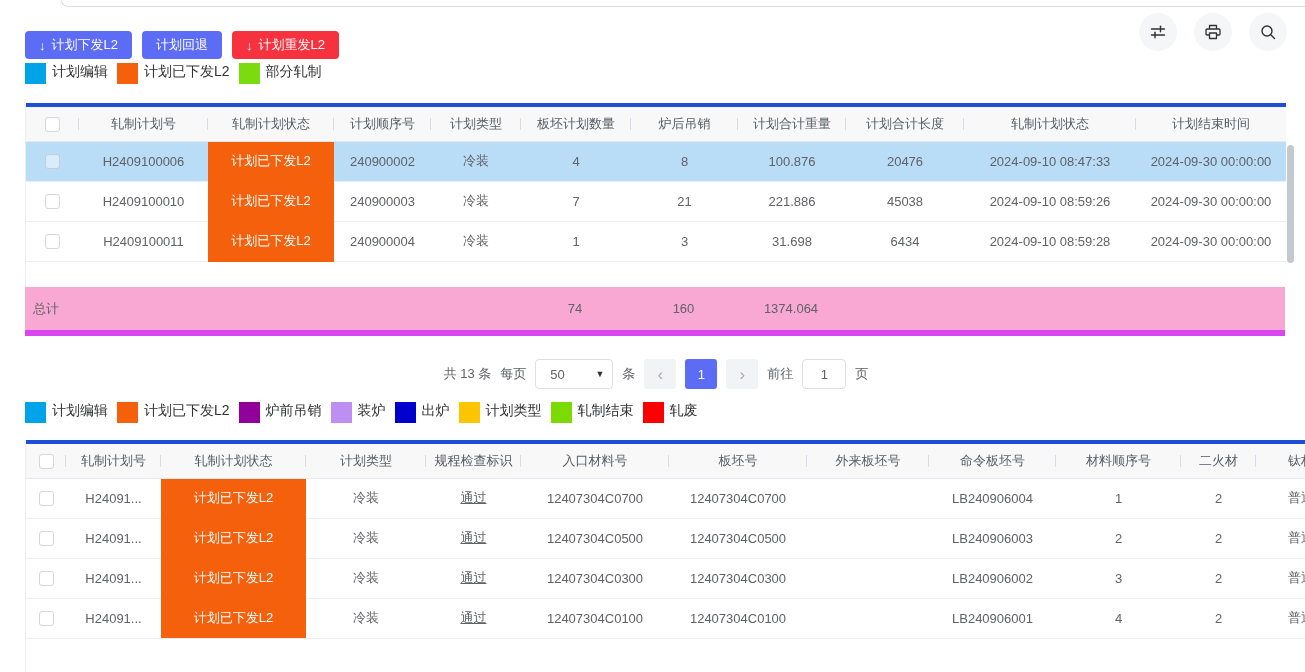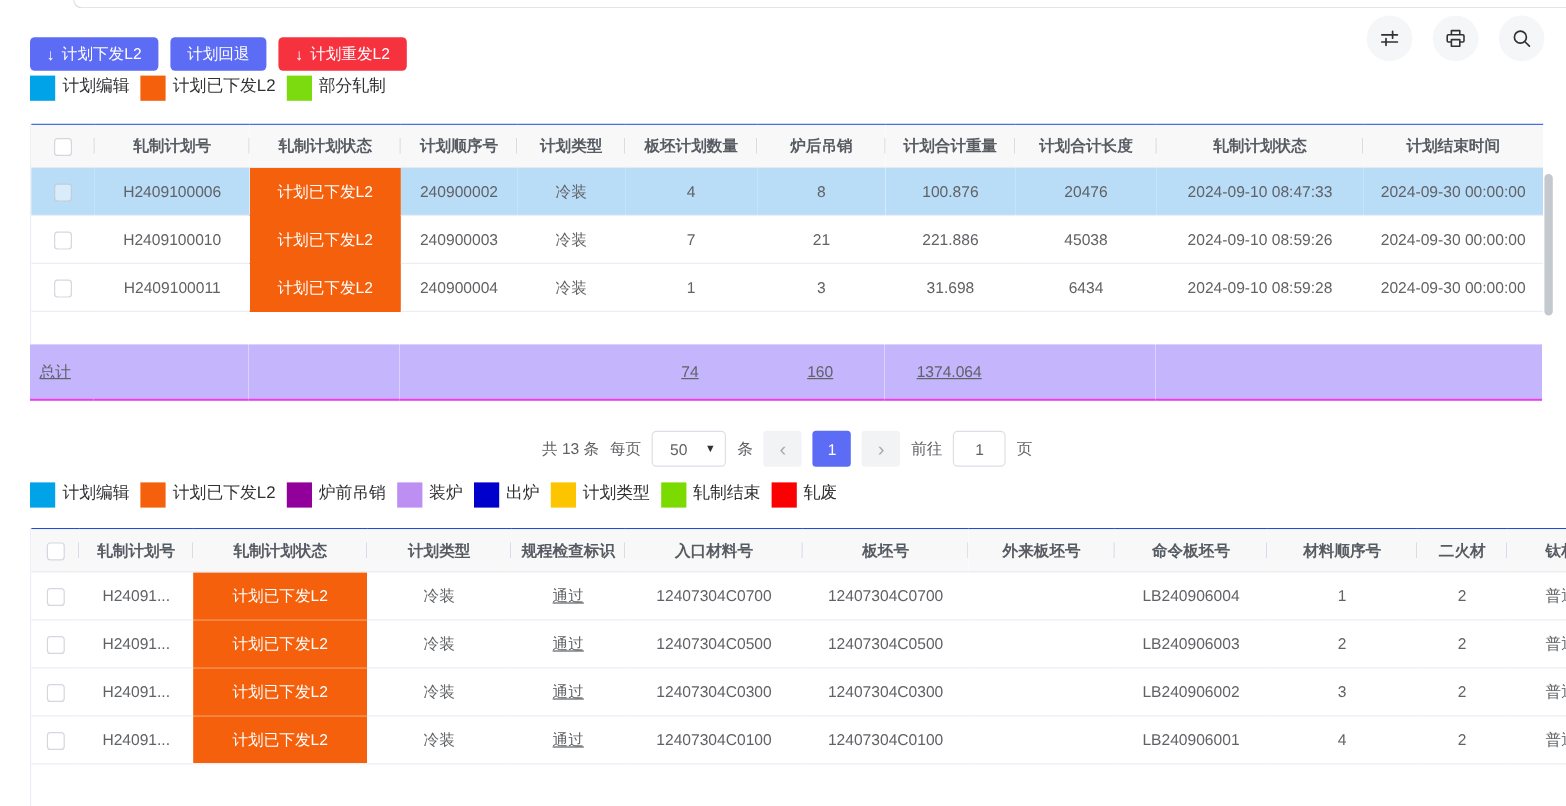--- a/index.html
+++ b/index.html
@@ -32,22 +32,22 @@
   
   .legend { position: absolute; left: 25px; display: flex; align-items: center; }
   .legend-item { display: flex; margin-right: 9px; }
   .swatch { width: 21px; height: 21px; margin-right: 6px; display: inline-block; }
   .legend-label { font-size: 14px; color: #303133; }
   
   .tbl-wrap { position: absolute; left: 25px; }
   .clip { overflow: hidden; position: relative; border-left: 1px solid #ebeef5; }
   table { border-collapse: collapse; table-layout: fixed; }
   th {
-    height: 36px; background: #f8f8f9; font-weight: bold; color: #575c63;
-    font-size: 13px; border-bottom: 1px solid #e6e9ef; border-top: 1px solid #1d4ed8;
+    height: 36px; background: #f8f8f9; font-weight: normal; color: #575c63;
+    font-size: 13px; border-bottom: 1px solid #e6e9ef; border-top: 4px solid #1d4ed8;
     text-align: center; position: relative; white-space: nowrap; overflow: hidden; padding: 0 2px;
   }
   th.hdr-divider::after {
     content: ""; position: absolute; right: 0; top: 11px; bottom: 11px;
     width: 1px; background: #d8dce4;
   }
   td {
     height: 40px; border-bottom: 1px solid #ebeef5; text-align: center;
     color: #606266; padding: 0 2px; white-space: nowrap; overflow: hidden;
   }
@@ -58,31 +58,31 @@
   tr.row-selected td.status-orange { background: #f4600c; }
   .checkbox {
     display: inline-block; width: 15px; height: 15px; border: 1px solid #d4d7dd;
     border-radius: 3px; background: #fff; vertical-align: middle; cursor: pointer;
   }
   tr.row-selected .checkbox { background: rgba(255,255,255,0.45); border-color: #c3cdd8; }
   .vscroll {
     position: absolute; right: 1px; top: 42px; width: 7px; height: 118px;
     background: #c4c8cf; border-radius: 4px; cursor: pointer;
   }
-  .summary-row td { height: 46px; border-bottom: 2px solid #d946ef; background: #c4b5fd; text-decoration: underline; }
+  .summary-row td { height: 46px; border-bottom: 6px solid #d946ef; background: #f9a8d4; }
   td.sum-label { text-align: left; padding-left: 8px; color: #606266; }
   .link-underline { text-decoration: underline; cursor: pointer; }
   
   .pagination {
     position: absolute; top: 356px; left: 25px; width: 1262px; height: 36px;
     display: flex; align-items: center; justify-content: center; gap: 9px;
     color: #606266; font-size: 13px;
   }
   .pg-select {
-    width: 62px; height: 30px; border: 1px solid #dcdfe6; border-radius: 4px;
+    width: 78px; height: 30px; border: 1px solid #dcdfe6; border-radius: 4px;
     display: inline-flex; align-items: center; justify-content: space-between;
     padding: 0 8px 0 14px; cursor: pointer; background: #fff;
   }
   .pg-caret { font-size: 9px; color: #303133; }
   .pg-btn {
     min-width: 32px; height: 30px; background: #f2f3f5; border-radius: 3px;
     display: inline-flex; align-items: center; justify-content: center;
     color: #a8abb2; font-size: 17px; cursor: pointer; line-height: 1;
   }
   .pg-current {

